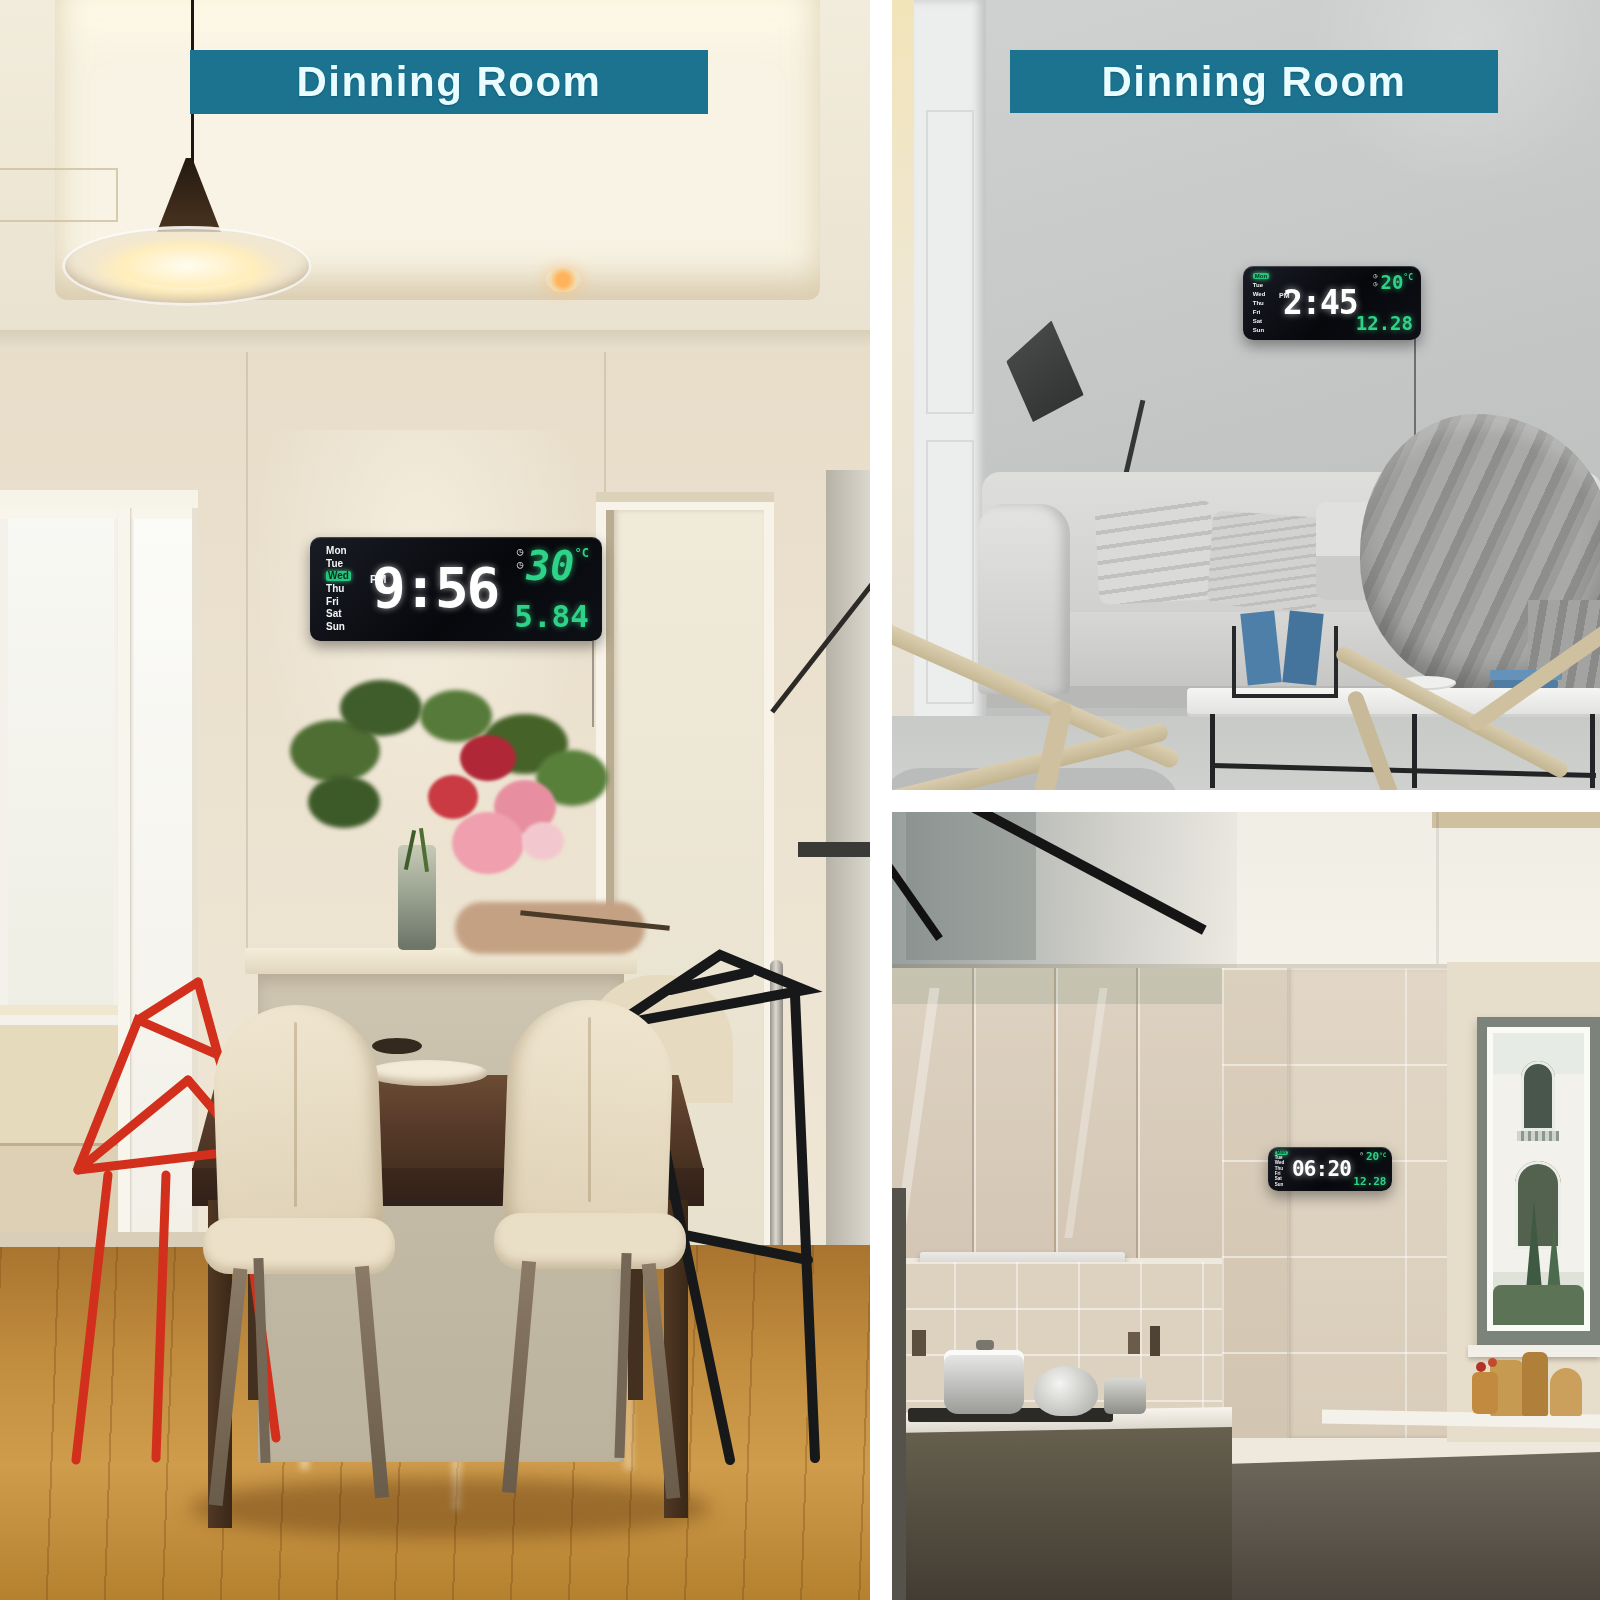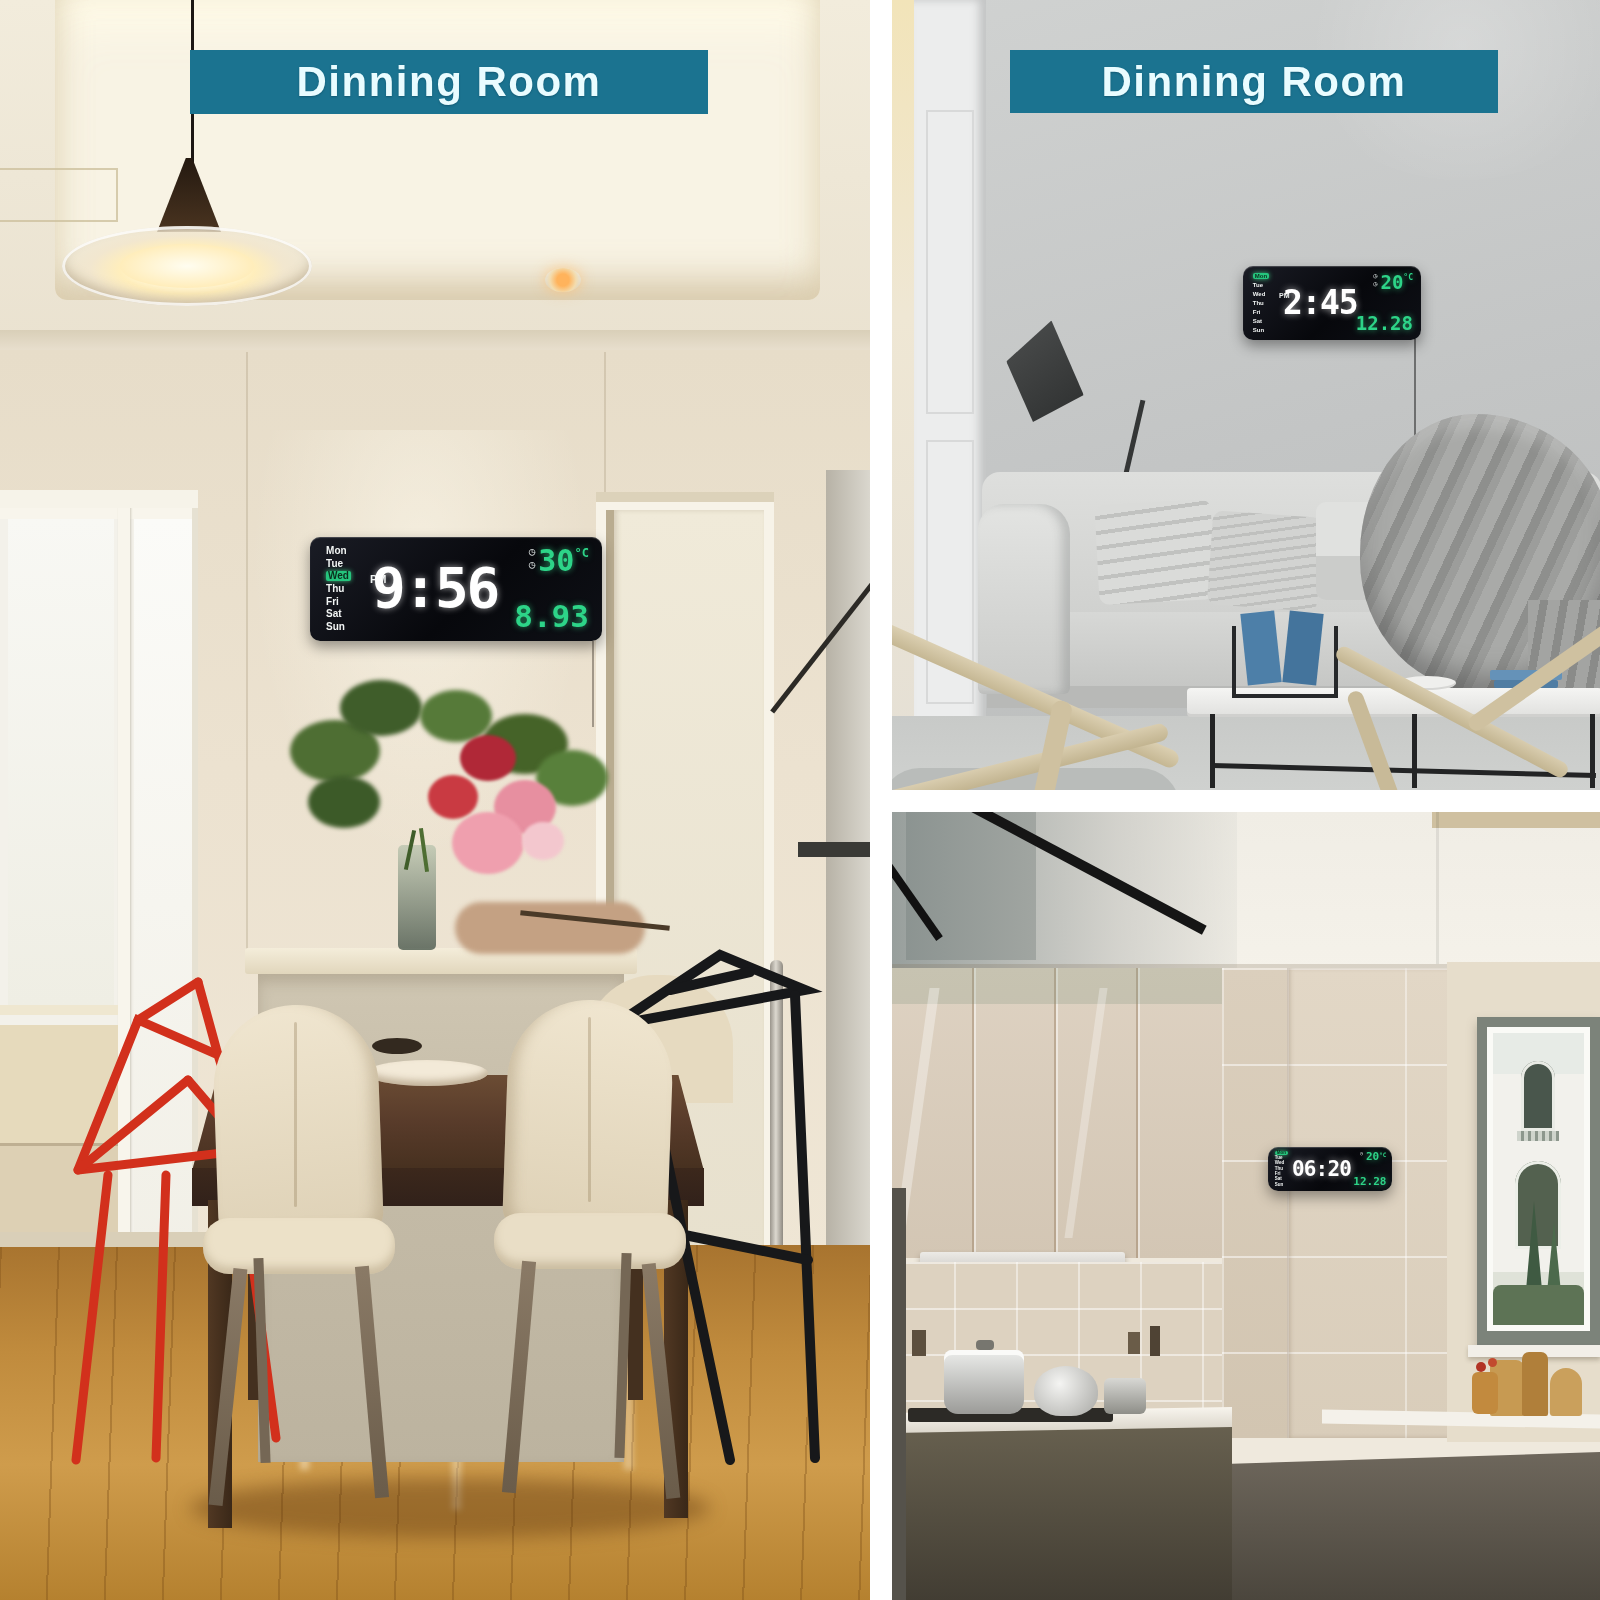--- a/index.html
+++ b/index.html
@@ -29,21 +29,21 @@
            justify-content:space-between;align-items:flex-end;}
   .temp-row{display:flex;align-items:flex-start;}
   .alarms{display:flex;flex-direction:column;margin-right:3px;color:#dde3e2;line-height:1;}
   .ledg{color:#2dd488;text-shadow:0 0 6px rgba(60,255,160,.55);font-weight:bold;line-height:1;}
   .unit{font-weight:bold;margin-top:1px;}
 
   .clock-lg{left:310px;top:537px;width:292px;height:104px;}
   .clock-lg .days{font-size:10px;}
   .clock-lg .period{left:60px;top:36px;font-size:11px;}
   .clock-lg .time{left:62px;font-size:56px;}
-  .clock-lg .temp{font-size:30px;}
+  .clock-lg .temp{font-size:40px;font-style:italic;}
   .clock-lg .date{font-size:31px;}
   .clock-lg .alarms{font-size:11px;gap:2px;}
   .clock-lg .unit{font-size:12px;}
 
   .clock-md{left:351px;top:266px;width:178px;height:74px;}
   .clock-md .days{font-size:6px;}
   .clock-md .period{left:36px;top:26px;font-size:7px;}
   .clock-md .time{left:40px;font-size:33px;}
   .clock-md .temp{font-size:19px;}
   .clock-md .date{font-size:19px;}
@@ -121,21 +121,21 @@
       <span class="time">9:56</span>
       <div class="c-right">
         <div class="temp-row">
           <span class="alarms">
             <span>◷</span>
             <span>◷</span>
           </span>
           <span class="ledg temp">30</span>
           <span class="ledg unit">°C</span>
         </div>
-        <span class="ledg date">8.93</span>
+        <span class="ledg date">5.84</span>
       </div>
     </div>
     <i class="a" style="left:592px;top:641px;width:2px;height:86px;background:rgba(70,62,52,.45);"></i>
 
     <i class="a" style="left:245px;top:948px;width:392px;height:26px;background:linear-gradient(180deg,#f4edda,#e1d6bc);border-radius:3px;z-index:12;"></i>
     <i class="a" style="left:258px;top:974px;width:366px;height:488px;background:linear-gradient(180deg,#cfc6b2,#c4bba7 40%,#bcb39f);box-shadow:inset 0 8px 14px rgba(110,95,70,.25);z-index:12;"></i>
 
     <i class="a" style="left:280px;top:680px;width:340px;height:300px;z-index:18;">
       <i class="a" style="left:10px;top:40px;width:90px;height:62px;border-radius:50%;background:#4e6e33;filter:blur(2px);"></i>
       <i class="a" style="left:60px;top:0;width:82px;height:56px;border-radius:50%;background:#3f5d2a;filter:blur(2px);"></i>

